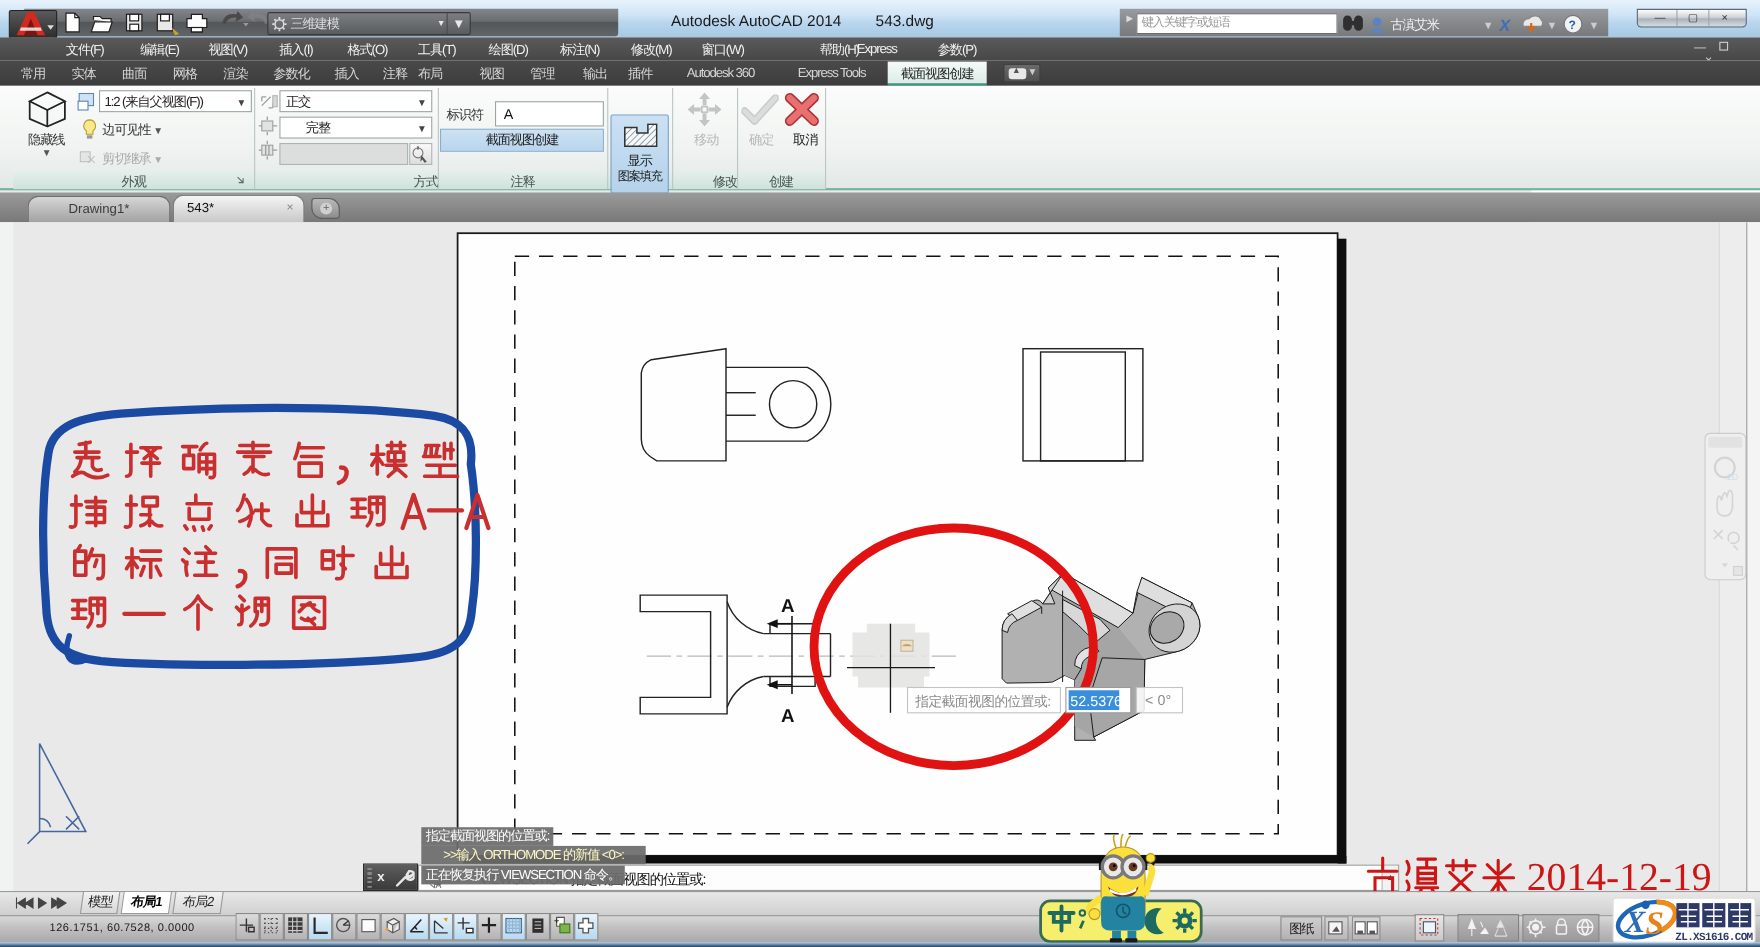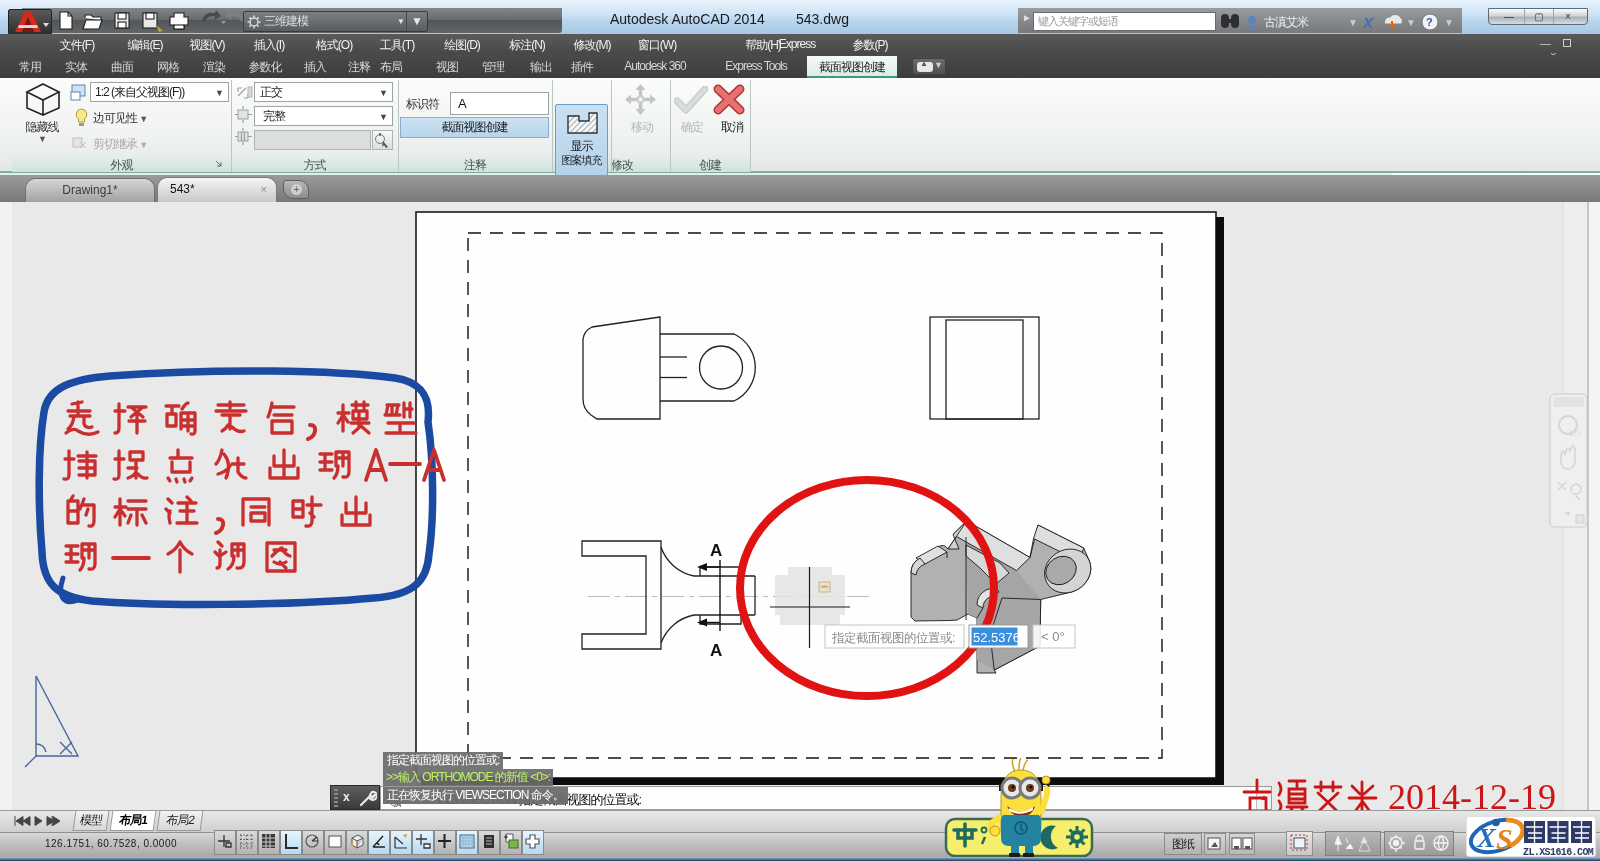--- a/index.html
+++ b/index.html
@@ -130,24 +130,24 @@
       <span style="position:absolute;left:4px;top:3px;width:16px;height:10px;background:#e8e8e8;border-radius:3px;"></span>
       <span style="position:absolute;left:7px;top:0px;color:#555;font-size:8px;">▲</span>
       <span style="position:absolute;right:2px;top:1px;color:#ccc;font-size:9px;">▼</span>
     </div>
  <div class="abs" id="ribbon"></div>
 
  <div class="abs" style="left:12px;top:155px;width:738px;height:17px;background:linear-gradient(#e6efec,#cfe2db);color:#4a5a55;font-size:12px;"></div>
  <div class="abs cjk" style="left:12px;top:157px;width:219px;text-align:center;color:#47564f;font-size:12px;">外观<svg style="position:absolute;right:8px;top:3px" width="8" height="8" viewBox="0 0 8 8">
         <path d="M1,1 L6,6 M6,2 L6,6 L2,6" stroke="#5a6a64" fill="none"></path>
       </svg></div>
- <div class="abs cjk" style="left:231px;top:157px;width:167px;text-align:center;color:#47564f;font-size:12px;">方式</div>
+ <div class="abs cjk" style="left:231px;top:157px;width:167px;text-align:right;color:#47564f;font-size:12px;">方式</div>
  <div class="abs cjk" style="left:398px;top:157px;width:154px;text-align:center;color:#47564f;font-size:12px;">注释</div>
  <div class="abs cjk" style="left:552px;top:157px;width:59px;text-align:center;color:#47564f;font-size:11px;">图案填充</div>
- <div class="abs cjk" style="left:611px;top:157px;width:59px;text-align:left;color:#47564f;font-size:12px;">修改</div>
+ <div class="abs cjk" style="left:611px;top:157px;width:59px;text-align:right;color:#47564f;font-size:12px;padding-left:13px;">修改</div>
  <div class="abs cjk" style="left:670px;top:157px;width:80px;text-align:center;color:#47564f;font-size:12px;">创建</div>
  <div class="abs" style="left:231px;top:80px;width:1px;height:92px;background:#b9c6c2;"></div>
  <div class="abs" style="left:398px;top:80px;width:1px;height:92px;background:#b9c6c2;"></div>
  <div class="abs" style="left:552px;top:80px;width:1px;height:92px;background:#b9c6c2;"></div>
  <div class="abs" style="left:611px;top:80px;width:1px;height:92px;background:#b9c6c2;"></div>
  <div class="abs" style="left:670px;top:80px;width:1px;height:92px;background:#b9c6c2;"></div>
  <div class="abs" style="left:750px;top:80px;width:1px;height:92px;background:#b9c6c2;"></div>
 
  <svg class="abs" style="left:24px;top:82px" width="38" height="34" viewBox="0 0 38 34">
   <g fill="none" stroke="#222" stroke-width="1.6">
@@ -176,21 +176,21 @@
 
  <svg class="abs" style="left:235px;top:85px" width="18" height="62" viewBox="0 0 18 62" fill="none" stroke="#9aa09d">
   <path d="M3,11 L11,3 M3,3 h4 M3,3 v4 M13,13 h-4 M13,13 v-4" stroke-width="1.2"></path>
       <rect x="13" y="2" width="4" height="10" fill="#d8d8d8" stroke="#b5b5b5"></rect>
   <rect x="3" y="25" width="10" height="9" fill="#e2e2e2"></rect>
       <path d="M0,29.5 h3 M13,29.5 h4 M8,21 v3 M8,35 v3" stroke-width="1.2"></path>
   <rect x="3" y="47" width="10" height="9" fill="#e2e2e2"></rect>
       <path d="M6.5,47 v9 M9.5,47 v9 M0,51.5 h3 M13,51.5 h4 M8,43 v3 M8,57 v3" stroke-width="1.2"></path>
  </svg>
  <div class="abs" style="left:254px;top:82px;width:139px;height:20px;background:#fff;border:1px solid #9aa5a2;font-size:12px;color:#222;line-height:18px;"><span class="cjk" style="margin-left:5px;">正交</span><span style="position:absolute;right:4px;top:1px;font-size:9px;color:#444;">▼</span></div>
- <div class="abs" style="left:254px;top:106px;width:139px;height:20px;background:#fff;border:1px solid #9aa5a2;font-size:12px;color:#222;line-height:18px;"><span class="cjk" style="margin-left:8px;">完整</span><span style="position:absolute;right:4px;top:1px;font-size:9px;color:#444;">▼</span></div>
+ <div class="abs" style="left:254px;top:106px;width:139px;height:20px;background:#fff;border:1px solid #9aa5a2;font-size:12px;color:#222;line-height:18px;"><span class="cjk" style="margin-left:23px;">完整</span><span style="position:absolute;right:4px;top:1px;font-size:9px;color:#444;">▼</span></div>
  <div class="abs" style="left:254px;top:130px;width:117px;height:20px;background:#dcdedd;border:1px solid #adb5b2;"></div>
  <div class="abs" style="left:372px;top:130px;width:21px;height:20px;background:linear-gradient(#fafafa,#dcdedd);border:1px solid #adb5b2;"><svg width="18" height="18" viewBox="0 0 18 18">
         <circle cx="7" cy="8" r="4.5" fill="none" stroke="#777"></circle>
         <rect x="6" y="2" width="2" height="3" fill="#777"></rect>
         <path d="M10 10 l5 6 l-2 1 l-2 -3 l-2 2 z" fill="#555"></path>
       </svg></div>
 
  <div class="abs cjk" style="left:406px;top:96px;font-size:12px;color:#333;">标识符</div>
  <div class="abs" style="left:450px;top:92px;width:99px;height:23px;background:#fff;border:1px solid #9aa5a2;font-size:13px;color:#111;line-height:21px;padding-left:7px;">A</div>
  <div class="abs cjk" style="left:400px;top:117px;width:149px;height:21px;background:linear-gradient(#cde2f2,#b8d5ec);border:1px solid #86aed0;font-size:12px;color:#1a1a1a;text-align:center;line-height:19px;">截面视图创建</div>
@@ -432,21 +432,21 @@
    <circle cx="1568" cy="425" r="9" fill="none" stroke="#d4d4d4" stroke-width="2"></circle>
    <text x="1570" y="436" font-size="8" fill="#cfdde8">2D</text>
    <path d="M1561,455 q2,-8 4,0 l1,-4 q2,-6 4,0 l1,-3 q2,-5 4,1 l0,12 q-1,8 -7,8 q-6,0 -7,-6 z" fill="none" stroke="#d4d4d4" stroke-width="1.5"></path>
    <path d="M1558,482 l8,8 m0,-8 l-8,8 M1572,492 a5,5 0 1 1 1,1 m3,3 l4,4" fill="none" stroke="#d4d4d4" stroke-width="1.5"></path>
    <path d="M1565,512 l6,0 l-3,4 z" fill="#d8d8d8"></path>
    <rect x="1576" y="515" width="8" height="8" fill="#e5e5e5" stroke="#d0d0d0"></rect>
   </g>
  </svg>
 
  <div class="abs cjk" style="left:383px;top:752px;height:17px;background:rgba(108,108,108,0.93);color:#fff;font-size:12px;line-height:16px;padding:0 4px;">指定截面视图的位置或:</div>
- <div class="abs" style="left:383px;top:769px;height:17px;background:rgba(108,108,108,0.93);color:#bef264;font-size:12px;line-height:16px;padding:0 3px;"><span class="cjk">&gt;&gt;输入 ORTHOMODE 的新值 &lt;0&gt;:</span></div>
+ <div class="abs" style="left:383px;top:769px;height:17px;background:rgba(108,108,108,0.93);color:#fef9c3;font-size:12px;line-height:16px;padding:0 20px;"><span class="cjk">&gt;&gt;输入 ORTHOMODE 的新值 &lt;0&gt;:</span></div>
  <div class="abs" style="left:330px;top:785px;width:50px;height:25px;background:linear-gradient(#5e5e5e,#3a3a3a);border:1px solid #2a2a2a;">
   <span style="position:absolute;left:3px;top:3px;width:4px;height:18px;background:repeating-linear-gradient(#888 0 2px,transparent 2px 4px);"></span>
   <span style="position:absolute;left:12px;top:4px;color:#eee;font-size:12px;font-weight:bold;">x</span>
   <svg style="position:absolute;left:26px;top:3px" width="20" height="20" viewBox="0 0 20 20">
         <path d="M4,16 L12,8 M12,8 a4,4 0 1 0 3,-5 l-2,3 l2,2 l3,-2 a4,4 0 0 1 -6,2" stroke="#e8e8e8" stroke-width="2.2" fill="none" stroke-linecap="round"></path>
       </svg>
  </div>
  <div class="abs" style="left:380px;top:786px;width:892px;height:24px;background:#fdfdfd;border:1px solid #9a9a9a;">
   <svg style="position:absolute;left:5px;top:3px" width="22" height="18" viewBox="0 0 22 18">
         <rect x="1" y="1" width="13" height="11" fill="#eee" stroke="#777"></rect>

